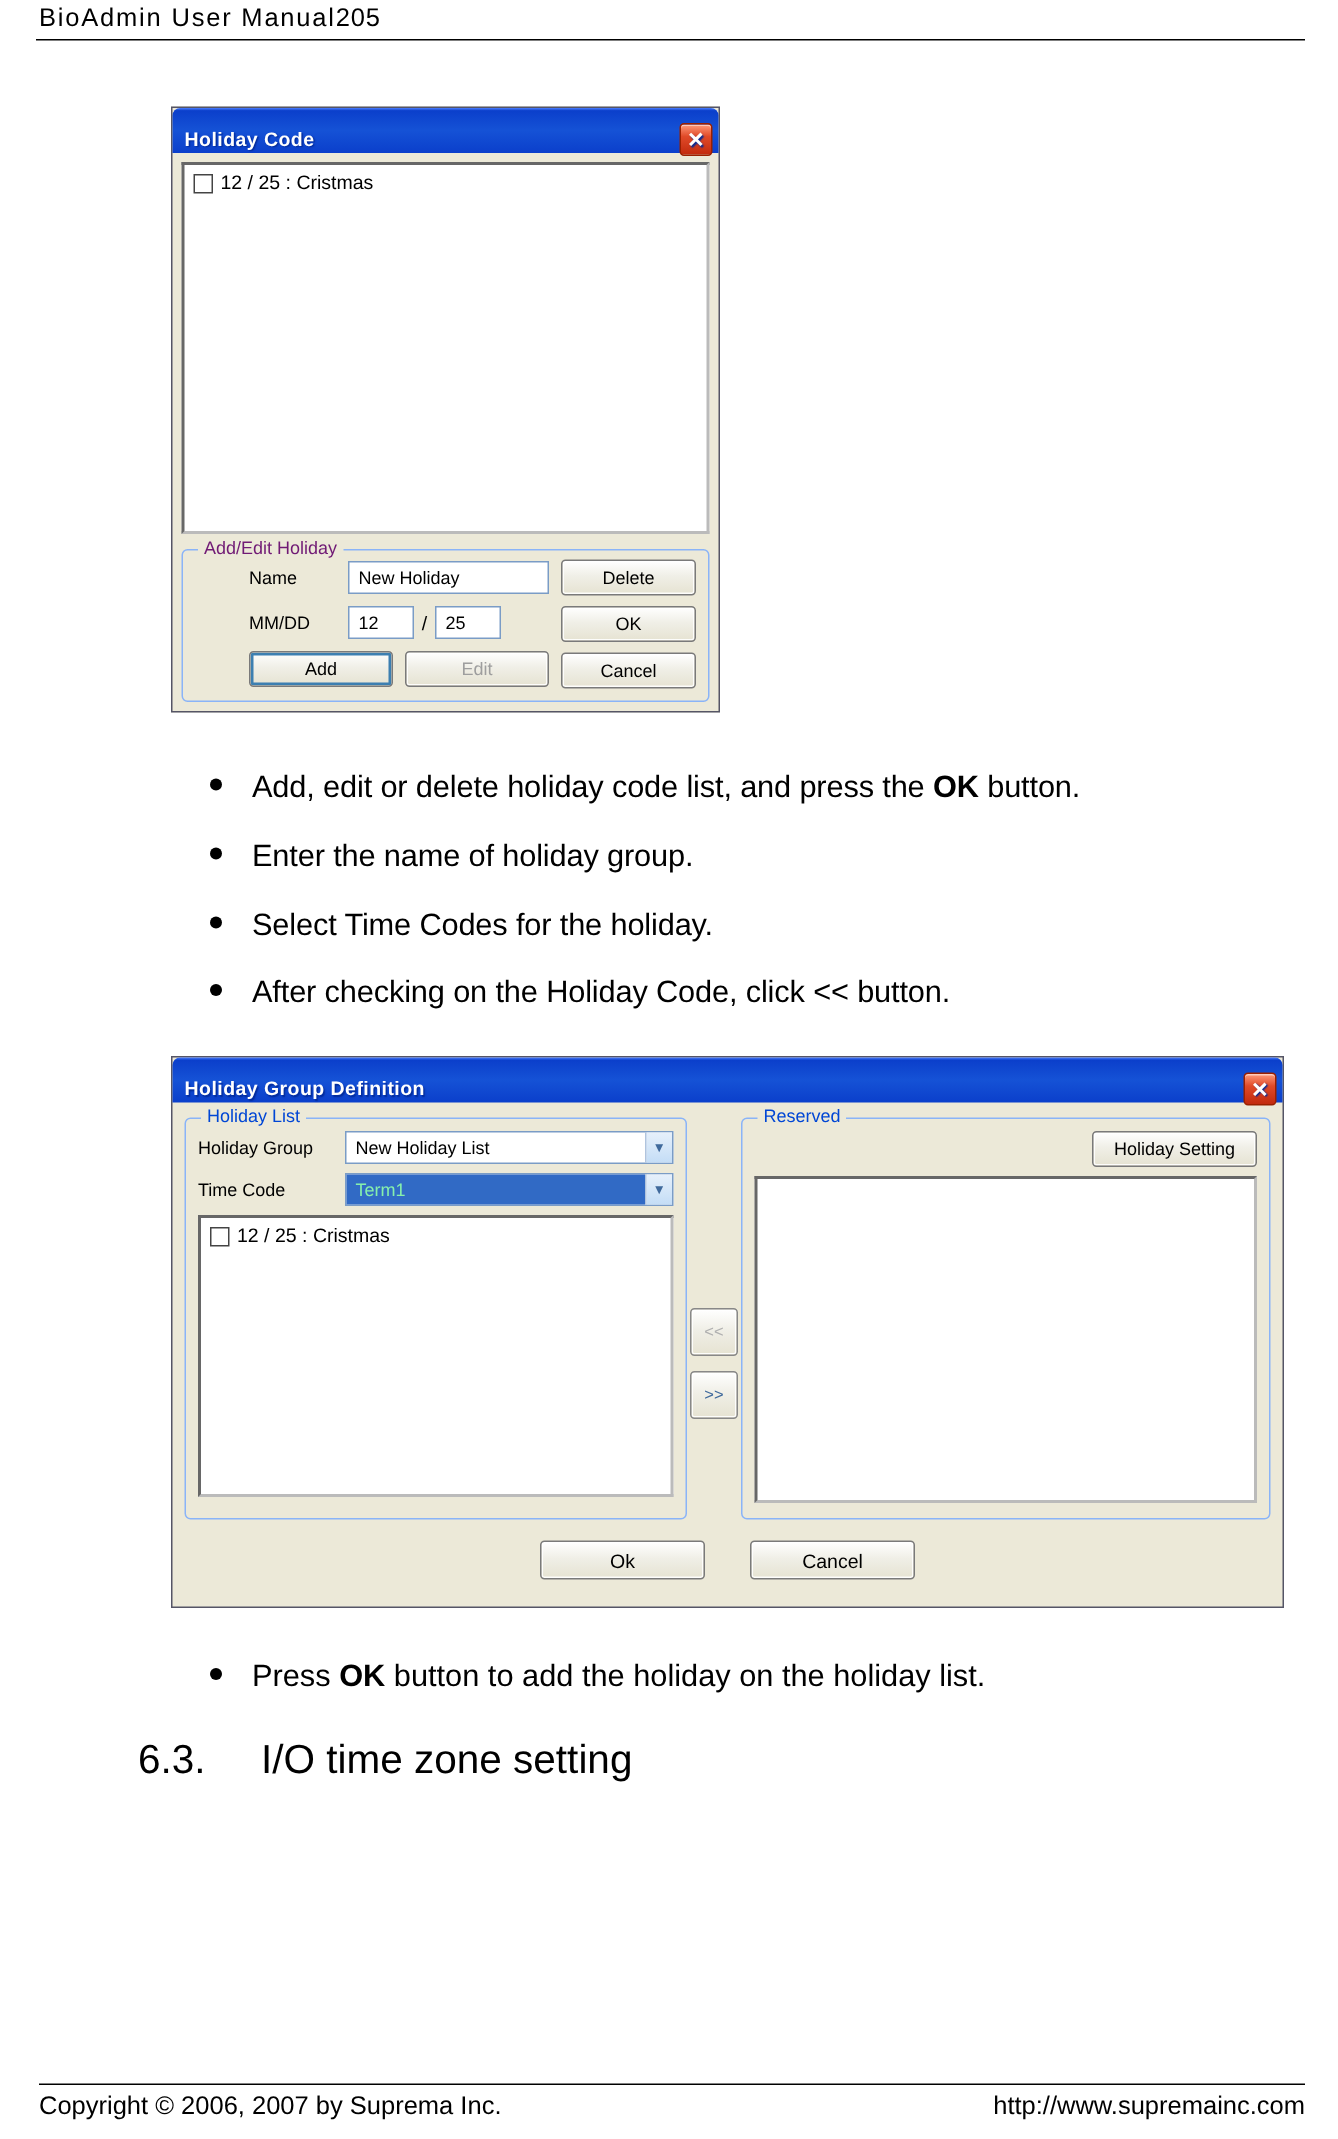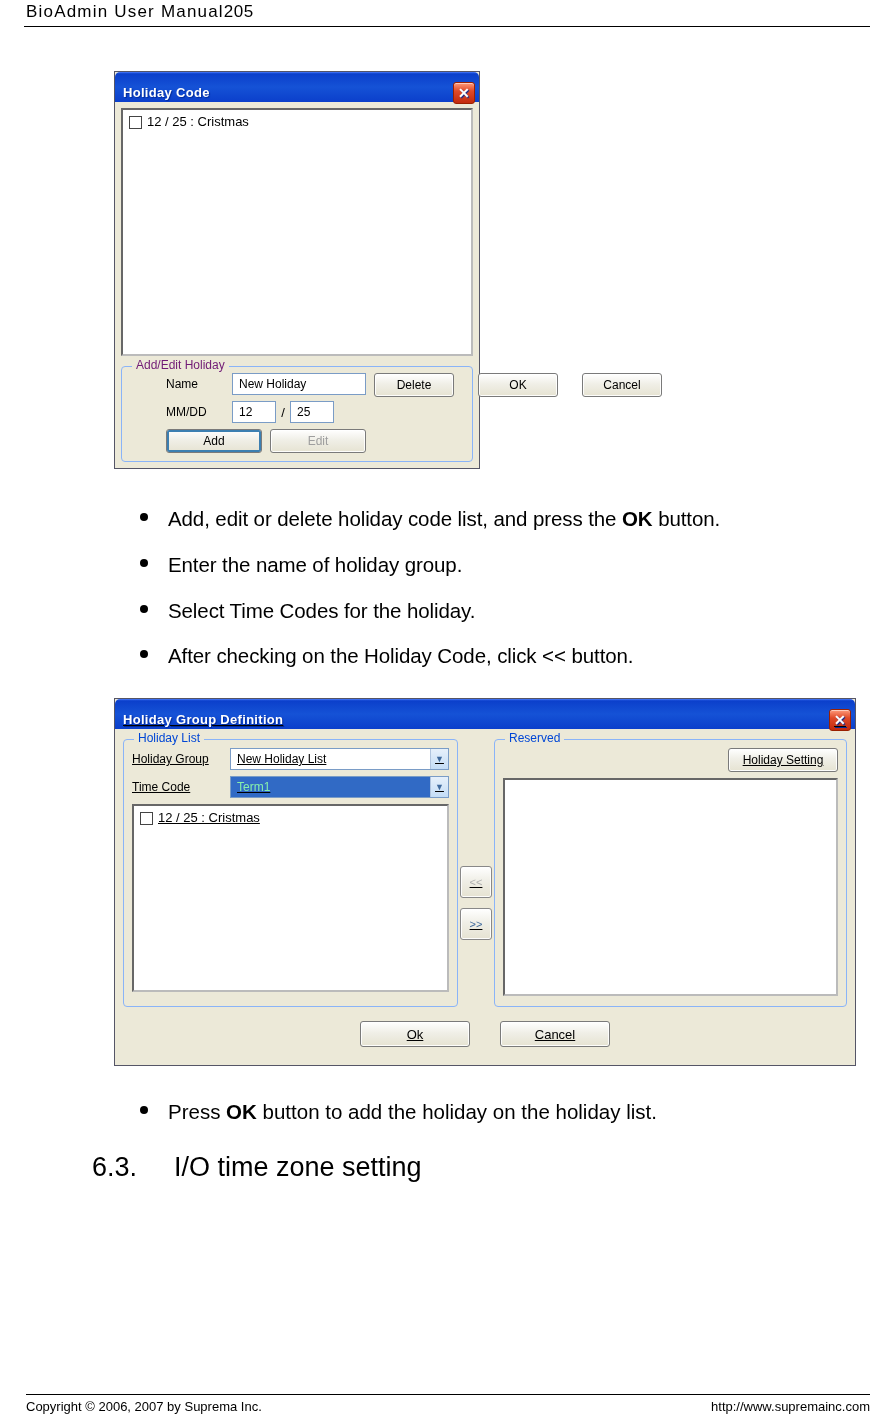--- a/index.html
+++ b/index.html
@@ -26,21 +26,21 @@
   .content {
     padding: 44px 56px 0 56px;
   }
   
   .win {
     border: 1px solid #556;
     background: #ece9d8;
     font-family: Tahoma, Arial, sans-serif;
   }
   .win.small { width: 366px; margin-left: 58px; }
-  .win.large { width: 742px; margin-left: 58px; text-decoration: underline; }
+  .win.large { width: 742px; margin-left: 58px; }
   .titlebar {
     height: 30px;
     background: linear-gradient(to bottom, #4a7dff 0%, #0b3fcb 6%, #1552d6 50%, #0b3fcb 100%);
     display: flex; align-items: center; justify-content: space-between;
     padding: 11px 4px 0 8px;
     color: #fff; font-weight: bold; font-size: 13px;
     border-radius: 5px 5px 0 0;
     text-shadow: 1px 1px 1px #022a99;
     letter-spacing: .3px;
   }
@@ -67,21 +67,21 @@
   .fieldset .legend {
     position: absolute; top:-9px; left:10px; background:#ece9d8;
     color:#701a75; padding:0 4px; font-size:12px;
   }
   .col-l { flex:1; display:grid; grid-template-columns: 60px 1fr; row-gap:6px; column-gap:6px; align-items:center; font-size:12px; color:#000;margin-left:36px; }
   .xpinput {
     border:1px solid #7a9cc6; background:#fff; height:22px; font-size:12px; padding:0 6px; display:flex; align-items:center;
   }
   .xpnum { width:44px; }
   .dateslash { display:inline-block; width:14px; text-align:center; font-size:13px; }
-  .col-r { width:90px; display:flex; flex-direction:row; gap:24px; }
+  .col-r { width:90px; display:flex; flex-direction:column; gap:7px; }
   .xpbutton {
     height:24px; min-width:80px;
     border:1px solid #7a7a7a; border-radius:3px;
     background:linear-gradient(to bottom,#fff,#f0efe7 45%,#e6e3d2);
     font-size:12px; color:#000; display:flex; align-items:center; justify-content:center;
     box-shadow: inset 0 0 0 1px rgba(255,255,255,.9);
   }
   .xpbutton.focus { box-shadow: inset 0 0 0 2px #3c7fb1; }
   .xpbutton.disabled { color:#9e9e9e; }
   .row-btns { grid-column: 1 / span 2; display:flex; gap:8px; }
@@ -150,21 +150,21 @@
   .bullets2 li::before {
     content:""; position:absolute; left:0; top:10px; width:8px; height:8px; background:#000; border-radius:50%;
   }
   .bullets2 li b { font-weight:bold; }
 
   .section-head { font-size: 27px; margin: 24px 0 0 36px; font-weight: normal; }
   .section-head .num { display:inline-block; width:82px; }
 
   .page-footer {
     position:absolute; bottom:12px; left:0; right:0;
-    padding: 0 22px 0 26px; font-size:13px;
+    padding: 0 22px 0 26px; font-size:17px;
   }
   .page-footer .row { display:flex; justify-content:space-between; margin-top:4px; }
 </style>
 </head>
 <body>
 
 <div class="page-header">
   <span class="title">BioAdmin  User  Manual</span>
   <span>205</span>
 </div>

